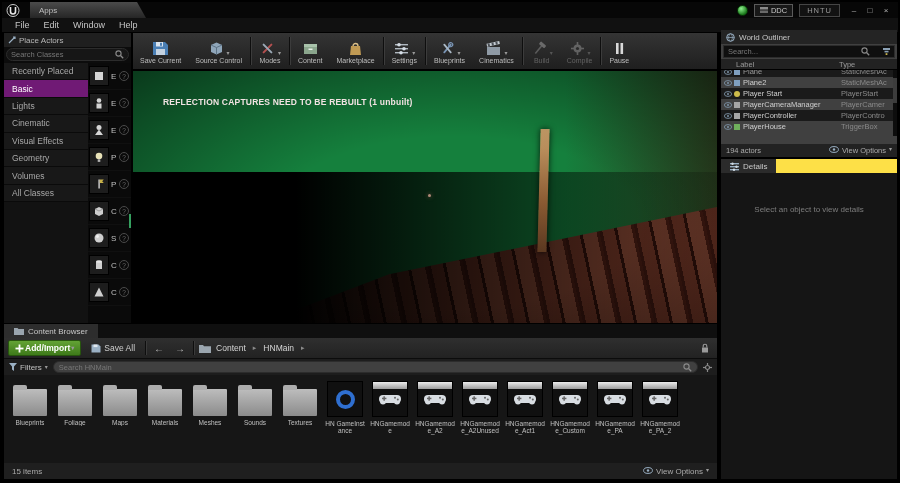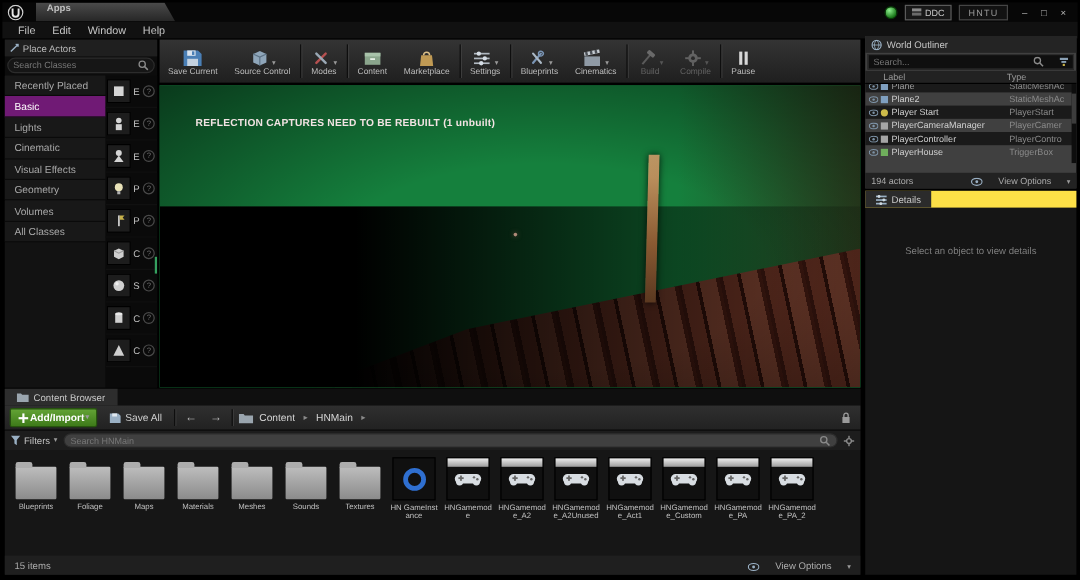--- a/index.html
+++ b/index.html
@@ -9,22 +9,22 @@
   svg { display:block; }
   input { background:transparent; border:none; outline:none; color:#bbb; font-family:inherit; }
   input::placeholder { color:#777; }
   .ico { display:inline-flex; align-items:center; justify-content:center; flex:none; }
 
   
   .titlebar { position:absolute; top:2px; left:2px; right:2px; height:16px; background:#070707;
               display:flex; align-items:center; }
   .ue-logo { width:14px; height:13px; margin-left:4px; }
   .app-tab { margin-left:10px; height:16px; width:116px; padding-left:9px; font-size:8px; color:#bfbfbf;
-             background:linear-gradient(#4b4b4b,#262626); display:flex; align-items:flex-start;
-             clip-path:polygon(0 0, calc(100% - 9px) 0, 100% 100%, 0 100%);font-weight:bold; }
+             background:linear-gradient(#4b4b4b,#262626); display:flex; align-items:center;
+             clip-path:polygon(0 0, calc(100% - 9px) 0, 100% 100%, 0 100%); }
   .tb-right { margin-left:auto; display:flex; align-items:center; gap:6px; padding-right:4px;padding-left:14px; }
   .status-ball { width:11px; height:11px; border-radius:50%;
                  background:radial-gradient(circle at 35% 30%, #8ef08e, #1c7a1c 70%); border:1px solid #093909; }
   .ddc-btn { display:flex; align-items:center; gap:3px; border:1px solid #5a5a5a; background:#181818;
              color:#c8c8c8; font-size:7.5px; padding:1px 5px; }
   .hntu-btn { border:1px solid #454545; color:#9a9a9a; font-size:7.5px; letter-spacing:1px;
               padding:1px 7px; background:#121212; }
   .win-controls { display:flex; }
   .win-controls .wc { width:16px; height:13px; display:flex; align-items:center; justify-content:center;
                       color:#b5b5b5; font-size:8px; cursor:pointer; }
@@ -121,21 +121,21 @@
   .cell-label { font-size:6.5px; color:#c0c0c0; text-align:center; line-height:1.15;
                 word-break:break-all; max-height:22px; overflow:hidden; }
   .thumb { width:36px; height:36px; background:#101010; border:1px solid #000; position:relative;
            display:flex; align-items:center; justify-content:center; }
   .thumb.gm::before { content:""; position:absolute; top:0; left:0; right:0; height:7px;
            background:linear-gradient(#ececec,#9c9c9c); }
   .ring { width:19px; height:19px; border-radius:50%; border:4px solid #2f6fd0; }
   .cb-footer { position:absolute; bottom:0; left:0; right:0; height:16px; background:#1f1f1f;
                display:flex; align-items:center; padding:0 8px; font-size:8px; color:#ababab; }
   .cb-footer .spacer, .ol-footer .spacer { flex:1; }
-  .viewopts { display:flex; align-items:flex-end; gap:13px; cursor:pointer; }
+  .viewopts { display:flex; align-items:flex-start; gap:3px; cursor:pointer; }
 
   
   .outliner { position:absolute; left:721px; top:30px; width:176px; height:127px; background:#404040; }
   .ol-header { height:14px; background:#242424; display:flex; align-items:center; gap:4px;
                padding:0 5px; font-size:8px; color:#c5c5c5; }
   .ol-search { height:13px; margin:1px 2px; background:#0f0f0f; border:1px solid #2c2c2c;
                display:flex; align-items:center; padding:0 4px; gap:13px; }
   .ol-search input { flex:1; font-size:7.5px; width:10px; }
   .ol-colhead { height:11px; display:flex; align-items:center; background:#222; font-size:7.5px;
                 color:#9a9a9a; border-bottom:1px solid #000; }

